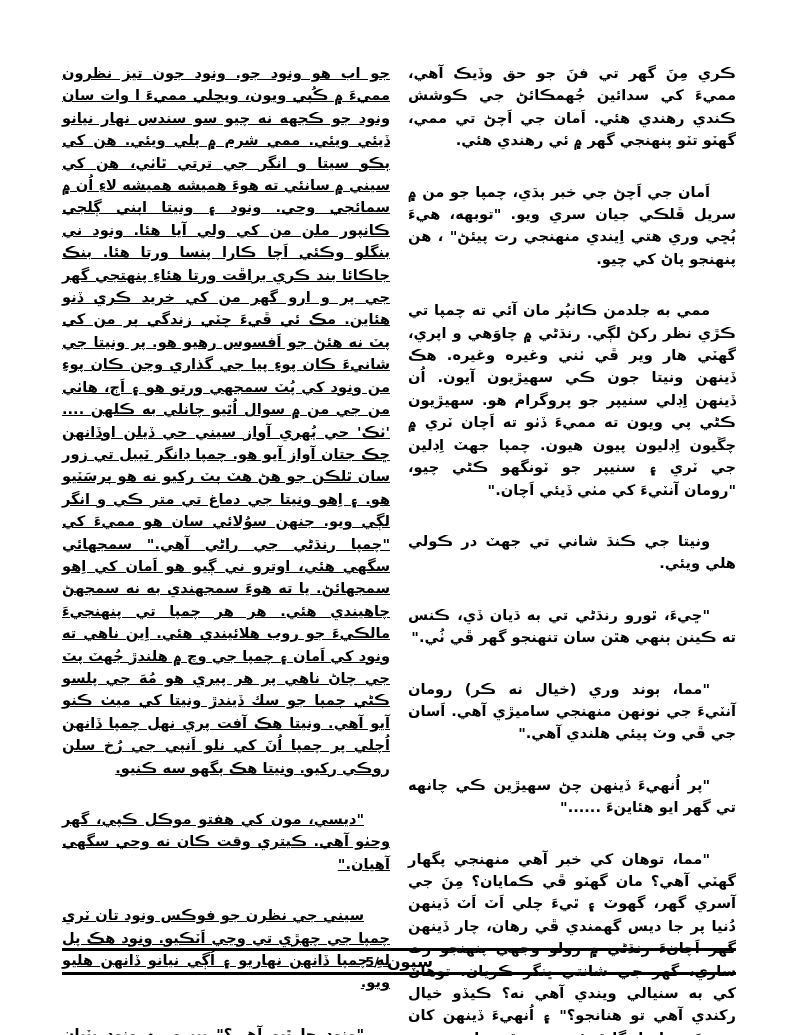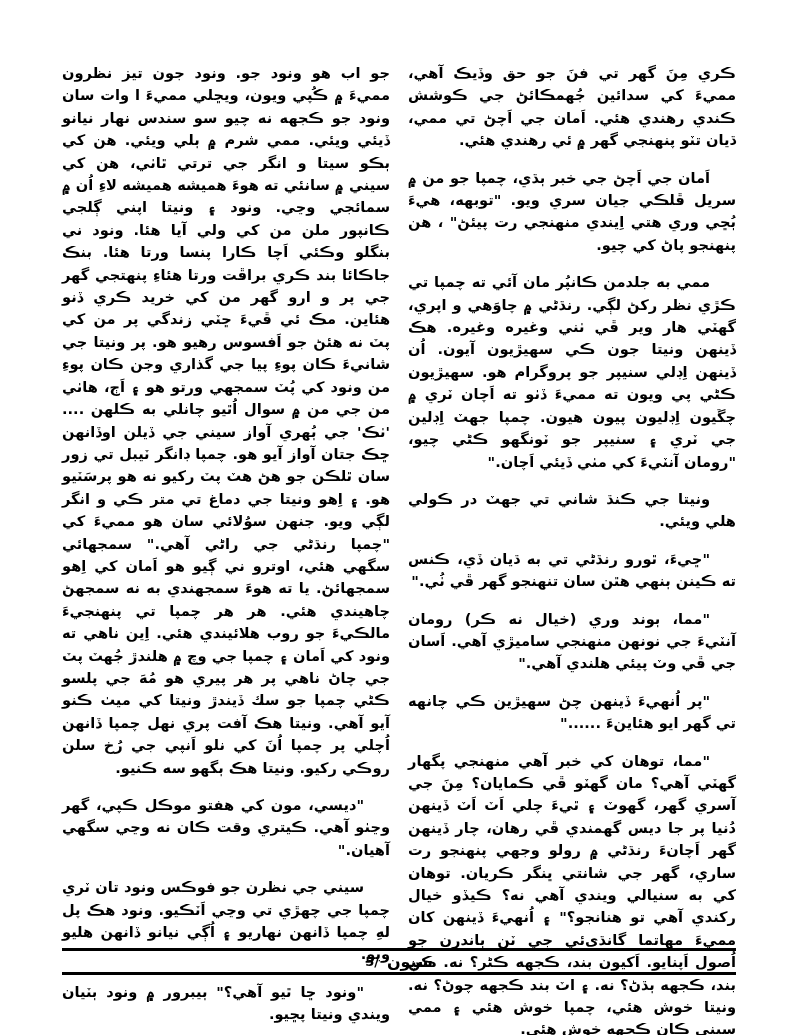--- a/index.html
+++ b/index.html
@@ -37,36 +37,36 @@
     position: absolute;
     top: 0;
     width: 328px;
     height: 878px;
     direction: rtl;
     text-align: justify;
     text-justify: inter-word;
   }
   
   .column-right { right: 0; }
-  .column-left  { left: 0; }
+  .column-left  { left: 0; text-decoration: underline; }
 
   p.para {
     margin: 0;
     padding: 0;
     direction: rtl;
     unicode-bidi: embed;
     text-align: justify;
     font-size: 14.6px;
     line-height: 22.4px;
     font-weight: 700;
     letter-spacing: -0.1px;
     word-spacing: 0px;
   }
   p.para.indent { text-indent: 26px; }
-  p.para.gap-before { margin-top: 15px; }
+  p.para.gap-before { margin-top: 29px; }
 
   
   p.para::after {
     content: "";
     display: inline-block;
     width: 100%;
   }
   p.para.nostretch::after { content: none; display: none; }
 
   
@@ -105,21 +105,21 @@
   }
 </style>
 </head>
 <body>
 
 <div id="page">
 
   <div id="text-body">
 
     <div class="column column-right">
-      <p class="para nostretch">ڪري مِنَ گھر تي فنَ جو حق وڏيڪ آهي، ممي‌ءَ کي سدائين جُھمڪائڻ جي ڪوشش ڪندي رهندي هئي. اَمان جي اَچڻ تي ممي، ڌيان تٽو پنهنجي گھر ۾ ئي رهندي هئي.</p>
+      <p class="para nostretch">ڪري مِنَ گھر تي فنَ جو حق وڏيڪ آهي، ممي‌ءَ کي سدائين جُھمڪائڻ جي ڪوشش ڪندي رهندي هئي. اَمان جي اَچڻ تي ممي، گھٽو تٽو پنهنجي گھر ۾ ئي رهندي هئي.</p>
       <p class="para indent gap-before nostretch">اَمان جي اَچڻ جي خبر ٻڌي، چمپا جو من ۾ سريل ڦلڪي جيان سري ويو. "توبهه، هيءَ ٻُڇي وري هتي اِيندي منهنجي رت پيئڻ" ، هن پنهنجو پاڻ کي چيو.</p>
       <p class="para indent gap-before nostretch">ممي به جلدمن ڪانپُر مان آئي ته چمپا تي ڪڙي نظر رکڻ لڳي. رنڌڻي ۾ چاوَهي و اپري، گھٽي هار وير ڦي ٺني وغيره وغيره. هڪ ڏينهن ونيتا جون ڪي سهيڙيون آيون. اُن ڏينهن اِڊلي سنيپر جو پروگرام هو. سهيڙيون ڪڻي پي ويون ته ممي‌ءَ ڏٺو ته اَچان ٽري ۾ چڱيون اِڊليون پيون هيون. چمپا جهٽ اِڊلين جي ٽري ۽ سنيپر جو ٽونگهو ڪڻي چيو، "رومان آنٽي‌ءَ کي مٺي ڏيئي اَچان."</p>
       <p class="para indent gap-before nostretch">ونيتا جي ڪنڌ شاني تي جهٽ در ڪولي هلي ويئي.</p>
       <p class="para indent gap-before nostretch">"ڇي‌ءَ، ٿورو رنڌڻي تي به ڌيان ڏي، ڪنس ته ڪينن ٻنهي هٿن سان تنهنجو گھر ڦي ٺُي."</p>
       <p class="para indent gap-before nostretch">"مما، ٻوند وري (خيال نه ڪر) رومان آنٽي‌ءَ جي نونهن منهنجي ساميڙي آهي. اَسان جي ڦي وٽ پيئي هلندي آهي."</p>
       <p class="para indent gap-before nostretch">"پر اُنهي‌ءَ ڏينهن چڻ سهيڙين ڪي چانهه تي گھر ايو هئاين‌ءَ ......"</p>
       <p class="para indent gap-before nostretch">"مما، توهان کي خبر آهي منهنجي پگھار گھٽي آهي؟ مان گھٽو ڦي ڪمايان؟ مِنَ جي آسري گھر، گھوٽ ۽ ٿي‌ءَ چلي اَٽ اَٽ ڏينهن دُنيا پر جا ديس گھمندي ڦي رهان، چار ڏينهن گھر اَچان‌ءَ رنڌڻي ۾ رولو وجهي پنهنجو رت ساري، گھر جي شانتي ڀنگر ڪريان. توهان کي به سنيالي ويندي آهي نه؟ ڪيڏو خيال رکندي آهي تو هنانجو؟" ۽ اُنهي‌ءَ ڏينهن کان ممي‌ءَ مهاتما گانڌي‌ئي جي ٽن ٻاندرن جو اُصول اَپنايو. اَکيون بند، ڪجهه ڪڻر؟ نه. ڪن بند، ڪجهه ٻڌڻ؟ نه. ۽ اٽ بند ڪجهه چوڻ؟ نه. ونيتا خوش هئي، چمپا خوش هئي ۽ ممي سيني ڪان ڪجهه خوش هئي.</p>
 
     </div>
 

